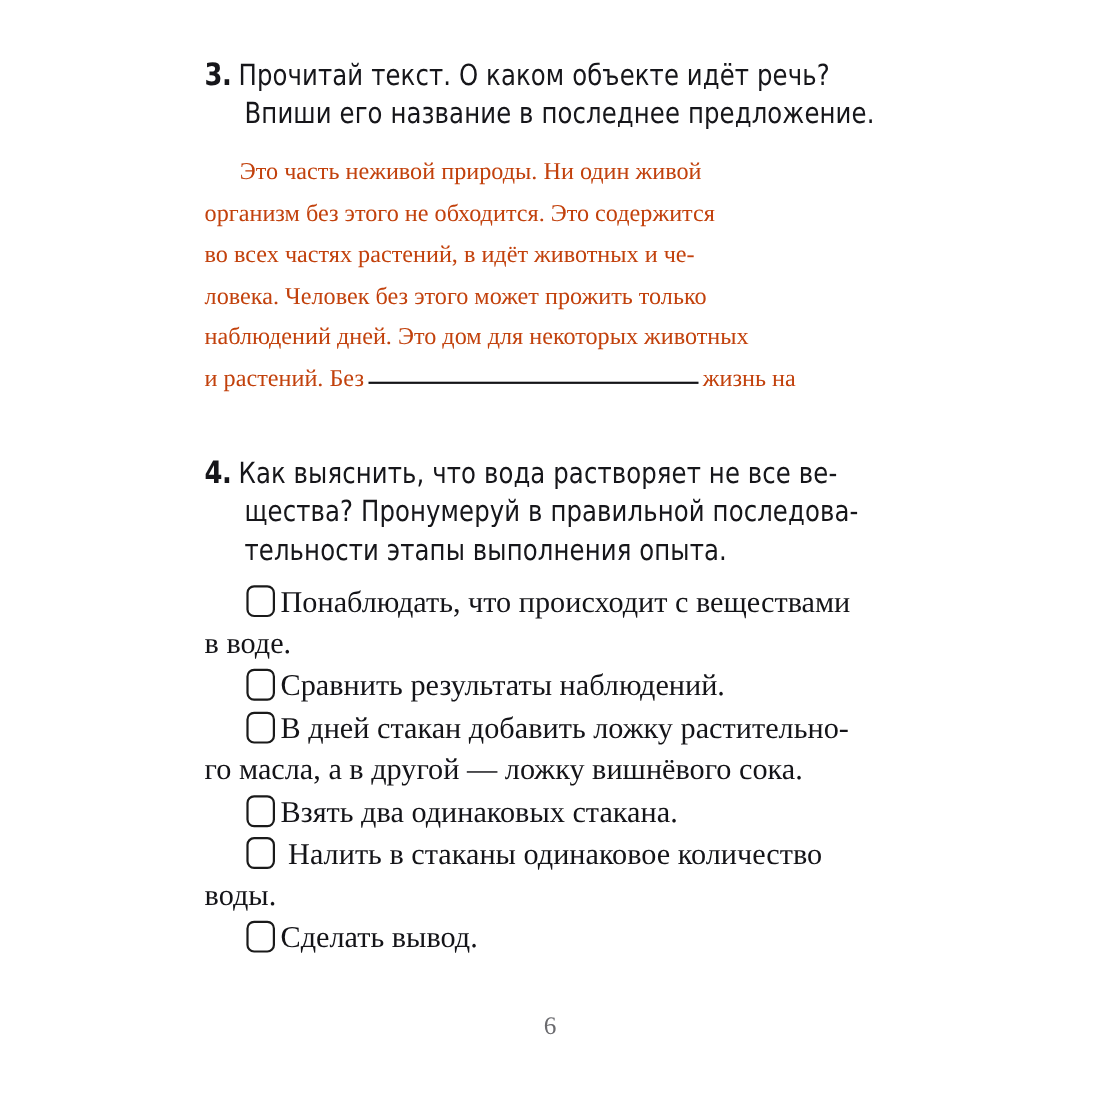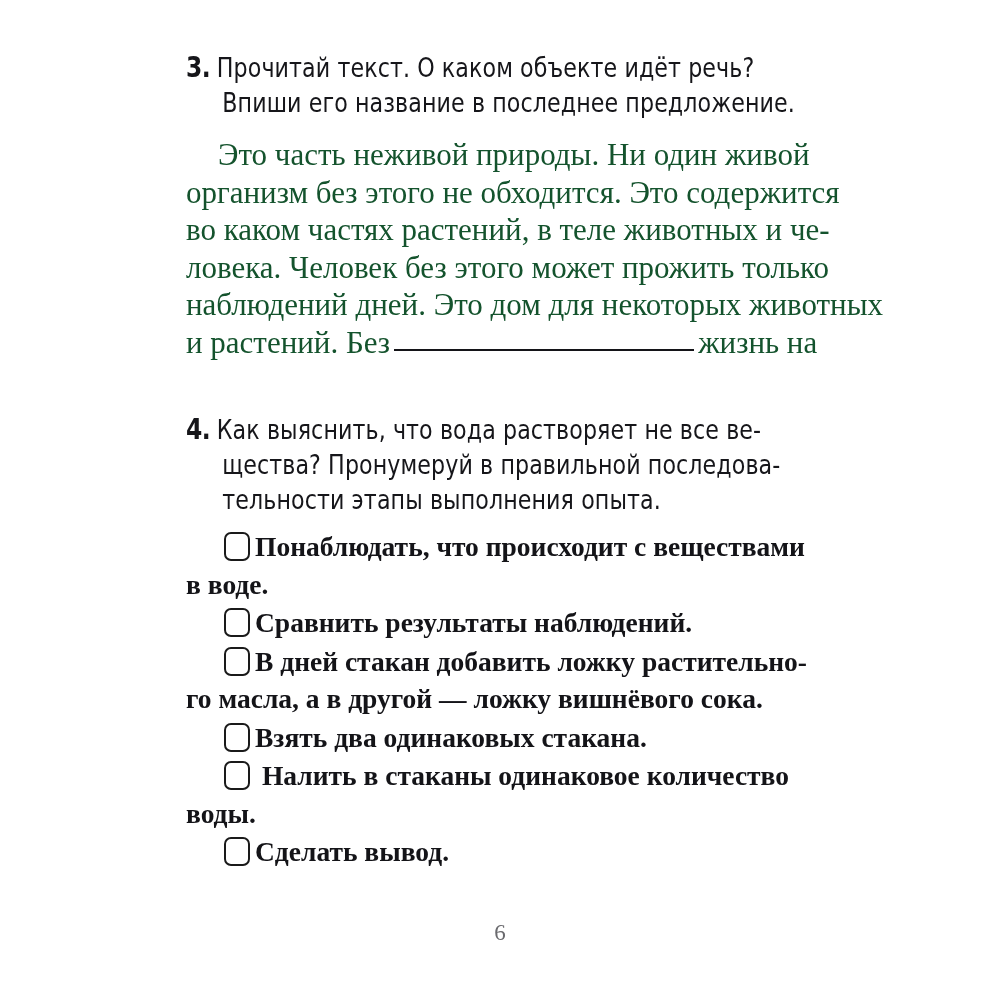--- a/index.html
+++ b/index.html
@@ -56,23 +56,23 @@
     content: "";
     display: inline-block;
     width: 100%;
     height: 0;
   }
   .prompt .ln.indent { padding-left: 39px; }
 
   
   .bodytext {
     font-family: "Liberation Serif", "DejaVu Serif", serif;
-    font-size: 31px;
+    font-size: 22px;
     line-height: 37.5px;
-    color: #14532d;
+    color: #c2410c;
     margin: 0;
     width: 670px;
   }
   .bodytext .ln {
     display: block;
     white-space: pre;
     text-align: justify;
   }
   .bodytext .ln.just::after {
     content: "";
@@ -98,21 +98,20 @@
     top: 528px;
     width: 672px;
   }
   .step {
     font-family: "Liberation Serif", "DejaVu Serif", serif;
     font-size: 27.5px;
     line-height: 37.5px;
     color: #141418;
     margin: 0 0 0 0;
     width: 672px;
-    font-weight: bold;
   }
   .step .ln {
     display: block;
     white-space: pre;
   }
   .step .ln.just {
     text-align: justify;
   }
   .step .ln.just::after {
     content: "";
@@ -154,21 +153,21 @@
   <div class="exercise" id="ex3">
 
     <p class="prompt">
         <span class="ln just"><span class="marker">3.</span><span>Прочитай текст. О каком объекте идёт речь?</span></span>
         <span class="ln indent">Впиши его название в последнее предложение.</span>
       </p>
 
     <p class="bodytext" style="margin-top:16px;">
         <span class="ln just firstindent">Это часть неживой природы. Ни один живой</span>
         <span class="ln just">организм без этого не обходится. Это содержится</span>
-        <span class="ln just">во каком частях растений, в теле животных и че-</span>
+        <span class="ln just">во всех частях растений, в идёт животных и че-</span>
         <span class="ln just">ловека. Человек без этого может прожить только</span>
         <span class="ln just">наблюдений дней. Это дом для некоторых животных</span>
         <span class="ln"><span>и растений. Без</span><span class="blank-rule"></span><span>жизнь на</span></span>
       </p>
   </div>
 
   <div class="exercise" id="ex4">
     <p class="prompt">
         <span class="ln just"><span class="marker">4.</span><span>Как выяснить, что вода растворяет не все ве-</span></span>
         <span class="ln just indent">щества? Пронумеруй в правильной последова-</span>

